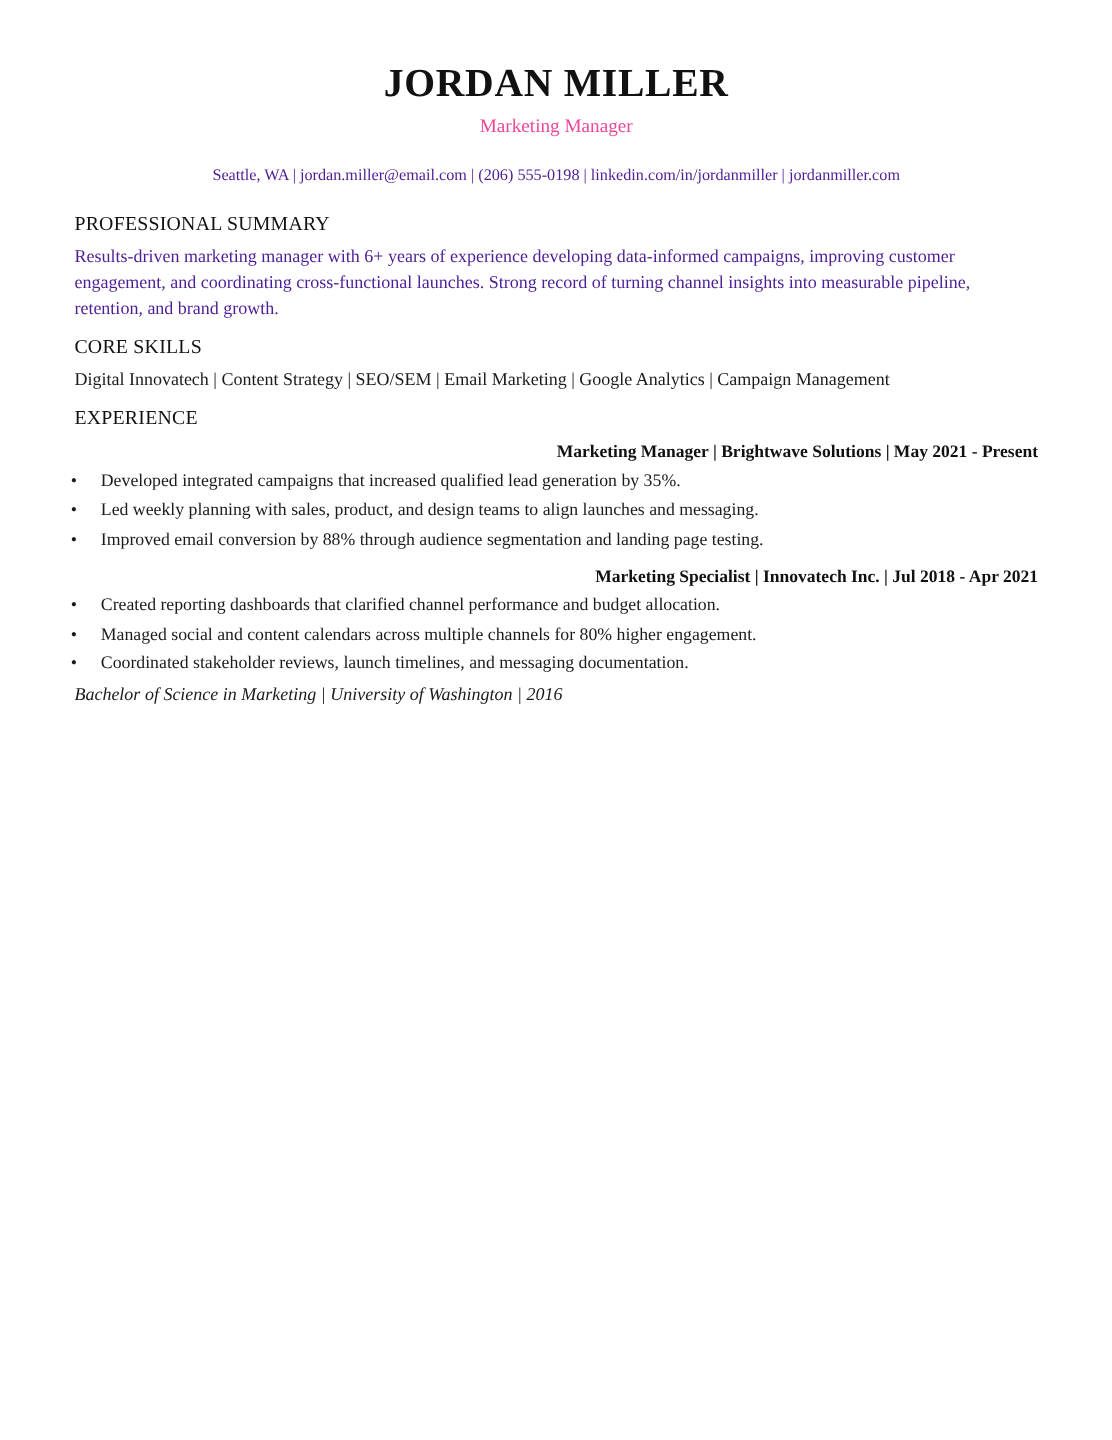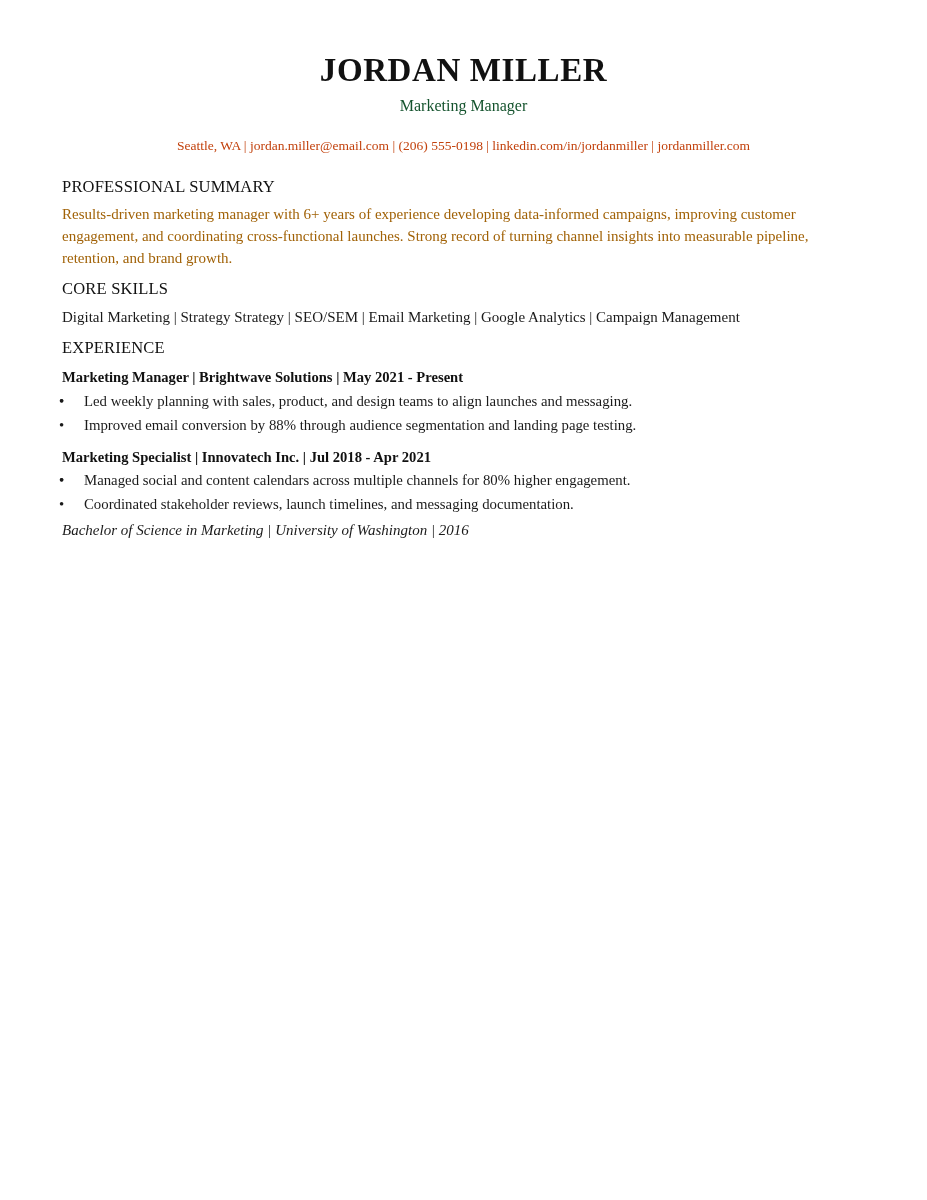--- a/index.html
+++ b/index.html
@@ -37,68 +37,69 @@
   .full-name {
     font-size: 33px;
     font-weight: bold;
     letter-spacing: 0.6px;
     color: #111111;
     line-height: 1.15;
     margin: 0 0 6px 0;
   }
   .job-title {
     font-size: 16px;
-    color: #14532d;
+    color: #ec4899;
     font-weight: normal;
     line-height: 1.2;
     margin: 0 0 22px 0;
   }
   .contact-line {
     font-size: 13.5px;
-    color: #c2410c;
+    color: #4c1d95;
     line-height: 1.3;
     margin: 0 0 22px 0;
   }
 
   
   .section {
     margin: 0 0 4px 0;
   }
   .section-heading {
     font-size: 16.5px;
     font-weight: normal;
     color: #111111;
     letter-spacing: 0.2px;
     margin: 9px 0 8px 0;
     line-height: 1.2;
   }
   .body-text {
     font-size: 15px;
     line-height: 1.46;
-    color: #a16207;
+    color: #4c1d95;
     margin: 0 0 6px 0;
     max-width: 760px;
   }
   .skills-line {
     font-size: 15px;
     line-height: 1.45;
     color: #1a1a1a;
     margin: 0 0 4px 0;
   }
 
   
   .job-block {
     margin: 0 0 4px 0;
   }
   .job-heading {
     font-size: 14.6px;
     font-weight: bold;
     color: #111111;
     margin: 11px 0 4px 0;
     line-height: 1.25;
+    text-align: right;
   }
   ul.bullets {
     list-style: none;
     margin: 0;
     padding: 0;
   }
   ul.bullets li {
     position: relative;
     font-size: 14.8px;
     line-height: 1.45;
@@ -136,48 +137,50 @@
       <div class="contact-line">Seattle, WA | jordan.miller@email.com | (206) 555-0198 | linkedin.com/in/jordanmiller | jordanmiller.com</div>
     </div>
 
     <div class="section">
       <h2 class="section-heading">PROFESSIONAL SUMMARY</h2>
       <p class="body-text">Results-driven marketing manager with 6+ years of experience developing data-informed campaigns, improving customer engagement, and coordinating cross-functional launches. Strong record of turning channel insights into measurable pipeline, retention, and brand growth.</p>
     </div>
 
     <div class="section">
       <h2 class="section-heading">CORE SKILLS</h2>
-      <p class="skills-line">Digital Marketing | Strategy Strategy | SEO/SEM | Email Marketing | Google Analytics | Campaign Management</p>
+      <p class="skills-line">Digital Innovatech | Content Strategy | SEO/SEM | Email Marketing | Google Analytics | Campaign Management</p>
     </div>
 
     <div class="section">
       <h2 class="section-heading">EXPERIENCE</h2>
 
       <div class="job-block">
         <div class="job-heading">Marketing Manager | Brightwave Solutions | May 2021 - Present</div>
         <ul class="bullets">
           <li>
             <span class="bullet-dot">•</span>
+            <span>Developed integrated campaigns that increased qualified lead generation by 35%.</span>
           </li>
           <li>
             <span class="bullet-dot">•</span>
             <span>Led weekly planning with sales, product, and design teams to align launches and messaging.</span>
           </li>
           <li>
             <span class="bullet-dot">•</span>
             <span>Improved email conversion by 88% through audience segmentation and landing page testing.</span>
           </li>
         </ul>
       </div>
 
       <div class="job-block">
         <div class="job-heading">Marketing Specialist | Innovatech Inc. | Jul 2018 - Apr 2021</div>
         <ul class="bullets">
           <li>
             <span class="bullet-dot">•</span>
+            <span>Created reporting dashboards that clarified channel performance and budget allocation.</span>
           </li>
           <li>
             <span class="bullet-dot">•</span>
             <span>Managed social and content calendars across multiple channels for 80% higher engagement.</span>
           </li>
           <li>
             <span class="bullet-dot">•</span>
             <span>Coordinated stakeholder reviews, launch timelines, and messaging documentation.</span>
           </li>
         </ul>

